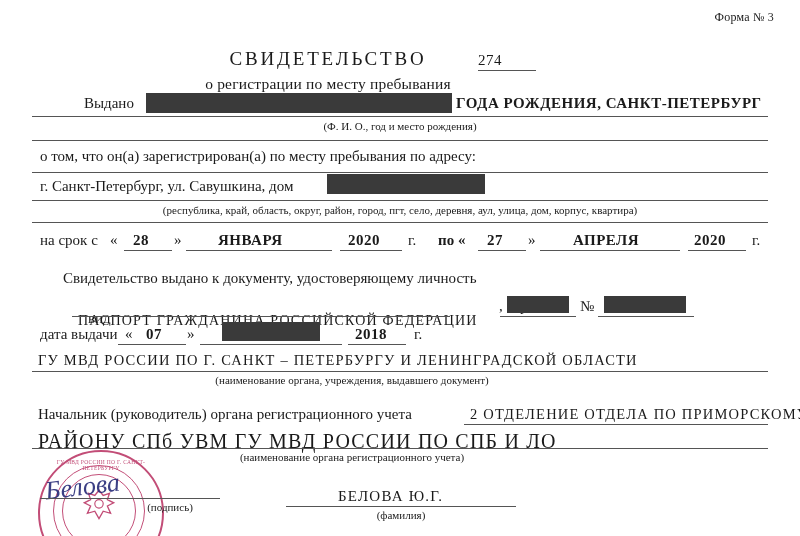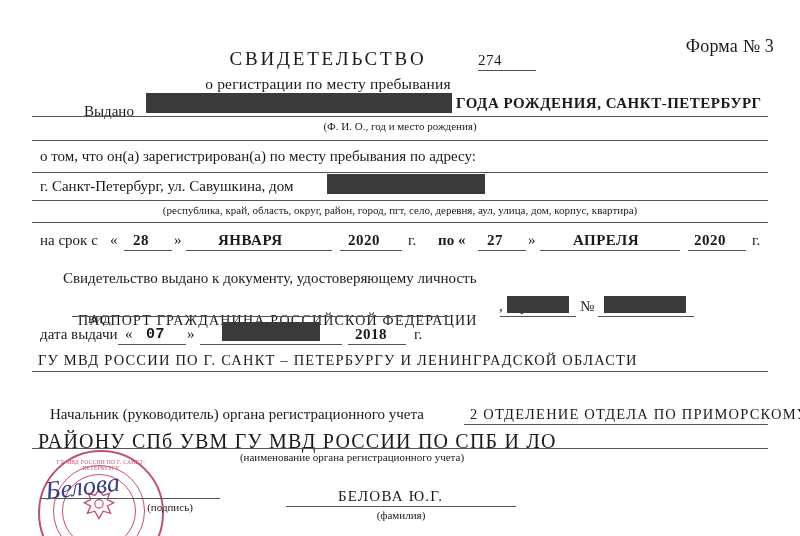--- a/index.html
+++ b/index.html
@@ -13,23 +13,23 @@
   }
   .page {
     position: relative;
     width: 800px;
     height: 536px;
     background: #ffffff;
     overflow: hidden;
   }
   .form-no {
     position: absolute;
-    top: 36px;
+    top: 10px;
     right: 26px;
-    font-size: 18px;
+    font-size: 12px;
     letter-spacing: 0.2px;
     text-align: center;
   }
   .title-block {
     position: absolute;
     top: 48px;
     left: 0;
     width: 656px;
     text-align: center;
   }
@@ -150,21 +150,21 @@
 
   <div class="form-no">Форма № 3</div>
 
   <div class="title-block">
     <div class="title-main">СВИДЕТЕЛЬСТВО</div>
     <div class="title-sub">о регистрации по месту пребывания</div>
   </div>
   <div class="title-number">274</div>
   <div class="rule" style="left:478px; top:70px; width:58px;"></div>
 
-  <div class="row" style="left:84px; top:95px;margin-top:8px;">Выдано</div>
+  <div class="row" style="left:84px; top:95px;">Выдано</div>
   <div class="redact" style="left:146px; top:93px; width:306px; height:20px;"></div>
   <div class="row val-bold" style="left:456px; top:95px;">ГОДА РОЖДЕНИЯ, САНКТ-ПЕТЕРБУРГ</div>
   <div class="rule" style="left:32px; top:116px; width:736px;"></div>
   <div class="small-caption" style="left:0; top:120px;">(Ф. И. О., год и место рождения)</div>
   <div class="rule" style="left:32px; top:140px; width:736px;"></div>
 
   <div class="row" style="left:40px; top:148px;">о том, что он(а) зарегистрирован(а) по месту пребывания по адресу:</div>
   <div class="rule" style="left:32px; top:172px; width:736px;"></div>
 
   <div class="row" style="left:40px; top:178px;">г. Санкт-Петербург, ул. Савушкина, дом</div>
@@ -200,33 +200,34 @@
   <div class="rule" style="left:72px; top:316px; width:378px;"></div>
   <div class="row" style="left:452px; top:298px;padding-left:47px;">, серия</div>
   <div class="redact" style="left:507px; top:296px; width:62px; height:17px;"></div>
   <div class="rule" style="left:500px; top:316px; width:76px;"></div>
   <div class="row" style="left:580px; top:298px;">№</div>
   <div class="redact" style="left:604px; top:296px; width:82px; height:17px;"></div>
   <div class="rule" style="left:598px; top:316px; width:96px;"></div>
 
   <div class="row" style="left:40px; top:326px;">дата выдачи</div>
   <div class="row" style="left:125px; top:326px;">«</div>
-  <div class="row val-bold" style="left:146px; top:326px;font-family:Liberation Mono, monospace;">07</div>
+  <div class="row val-bold" style="left:146px; top:326px;">07</div>
   <div class="row" style="left:187px; top:326px;">»</div>
   <div class="rule" style="left:118px; top:344px; width:68px;"></div>
   <div class="redact" style="left:222px; top:322px; width:98px; height:19px;"></div>
   <div class="rule" style="left:200px; top:344px; width:142px;"></div>
   <div class="row val-bold" style="left:355px; top:326px;">2018</div>
   <div class="rule" style="left:348px; top:344px; width:58px;"></div>
   <div class="row" style="left:414px; top:326px;">г.</div>
 
   <div class="row spread" style="left:38px; top:352px; font-size:14.5px;">ГУ  МВД  РОССИИ  ПО  Г. САНКТ – ПЕТЕРБУРГУ  И  ЛЕНИНГРАДСКОЙ ОБЛАСТИ</div>
   <div class="rule" style="left:32px; top:371px; width:736px;"></div>
-
-  <div class="row" style="left:38px; top:406px;margin-left:12px;">Начальник (руководитель) органа регистрационного учета</div>
+  <div class="cap-center" style="left:32px; top:374px; width:640px;">(наименование органа, учреждения, выдавшего документ)</div>
+
+  <div class="row" style="left:38px; top:406px;">Начальник (руководитель) органа регистрационного учета</div>
   <div class="row spread" style="left:470px; top:406px; font-size:14.5px;">2 ОТДЕЛЕНИЕ ОТДЕЛА  ПО ПРИМОРСКОМУ</div>
   <div class="rule" style="left:464px; top:424px; width:304px;"></div>
   <div class="row spread" style="left:38px; top:430px; font-size:20px;">РАЙОНУ СПб УВМ  ГУ  МВД РОССИИ  ПО СПБ  И  ЛО</div>
   <div class="rule" style="left:32px; top:448px; width:736px;"></div>
   <div class="cap-center" style="left:32px; top:451px; width:640px;">(наименование органа регистрационного учета)</div>
 
   <div class="stamp">
     <div class="stamp-inner"></div>
     <div class="stamp-inner2"></div>
     <div class="stamp-text-top">ГУ МВД РОССИИ ПО Г. САНКТ-ПЕТЕРБУРГУ</div>

